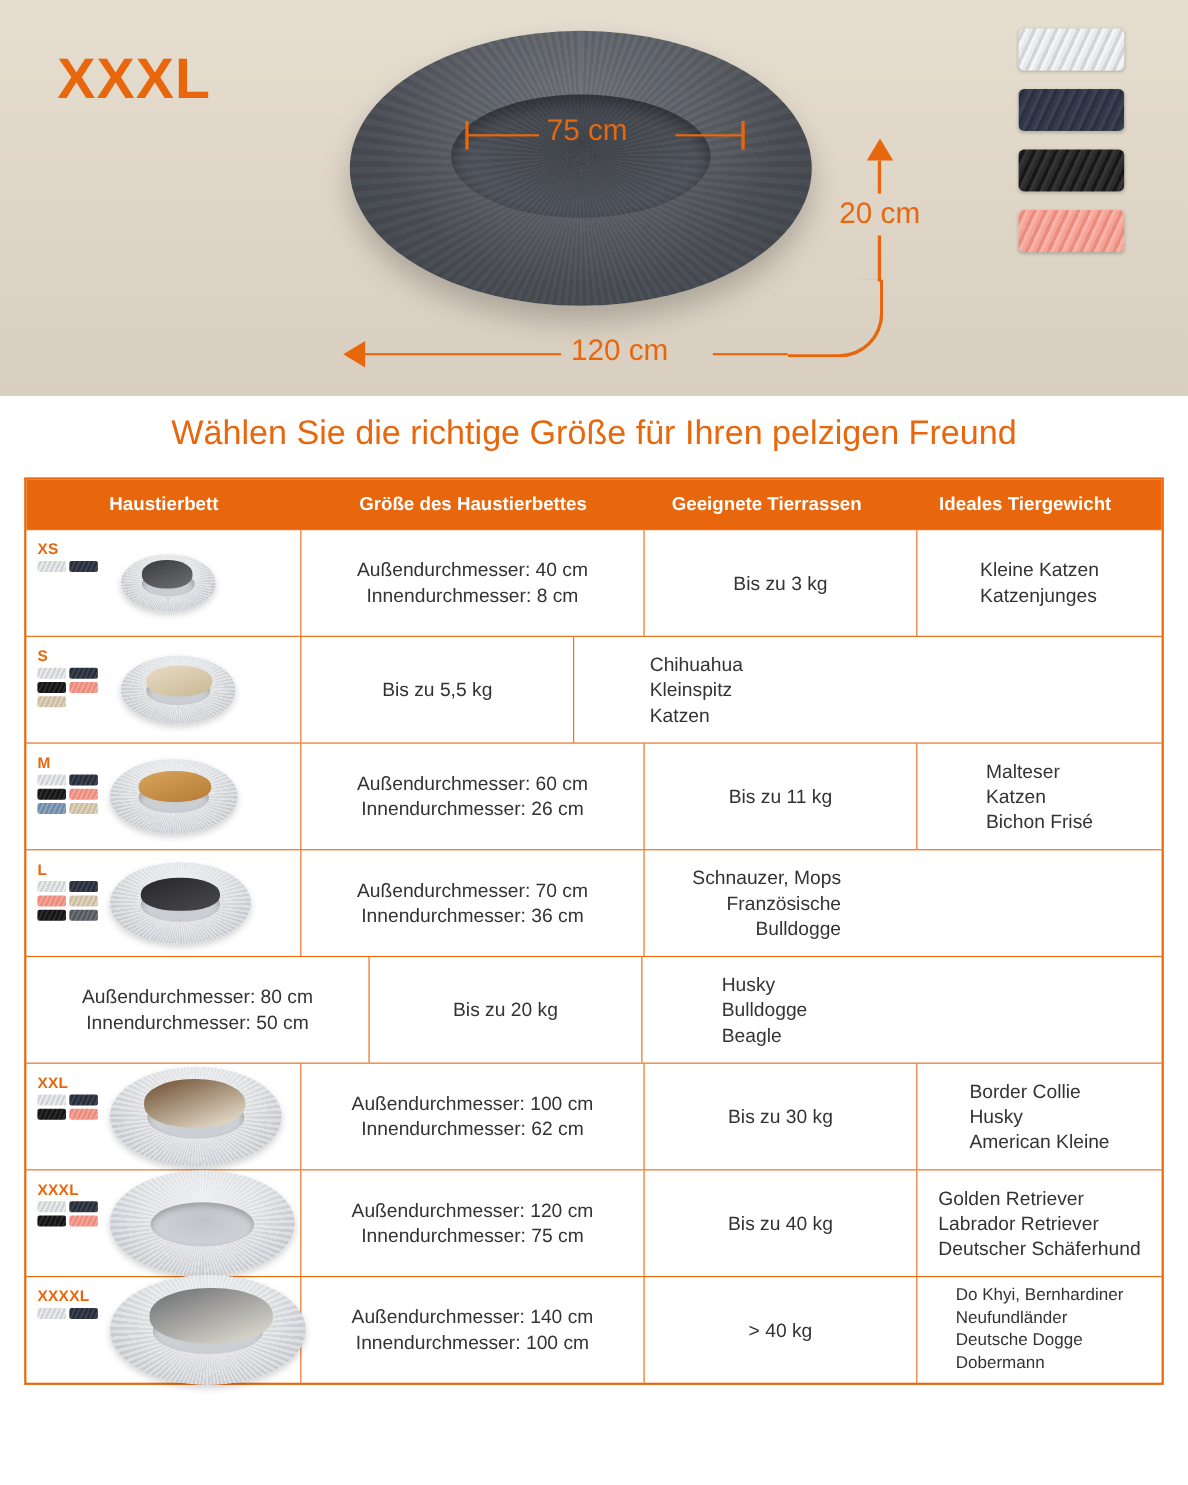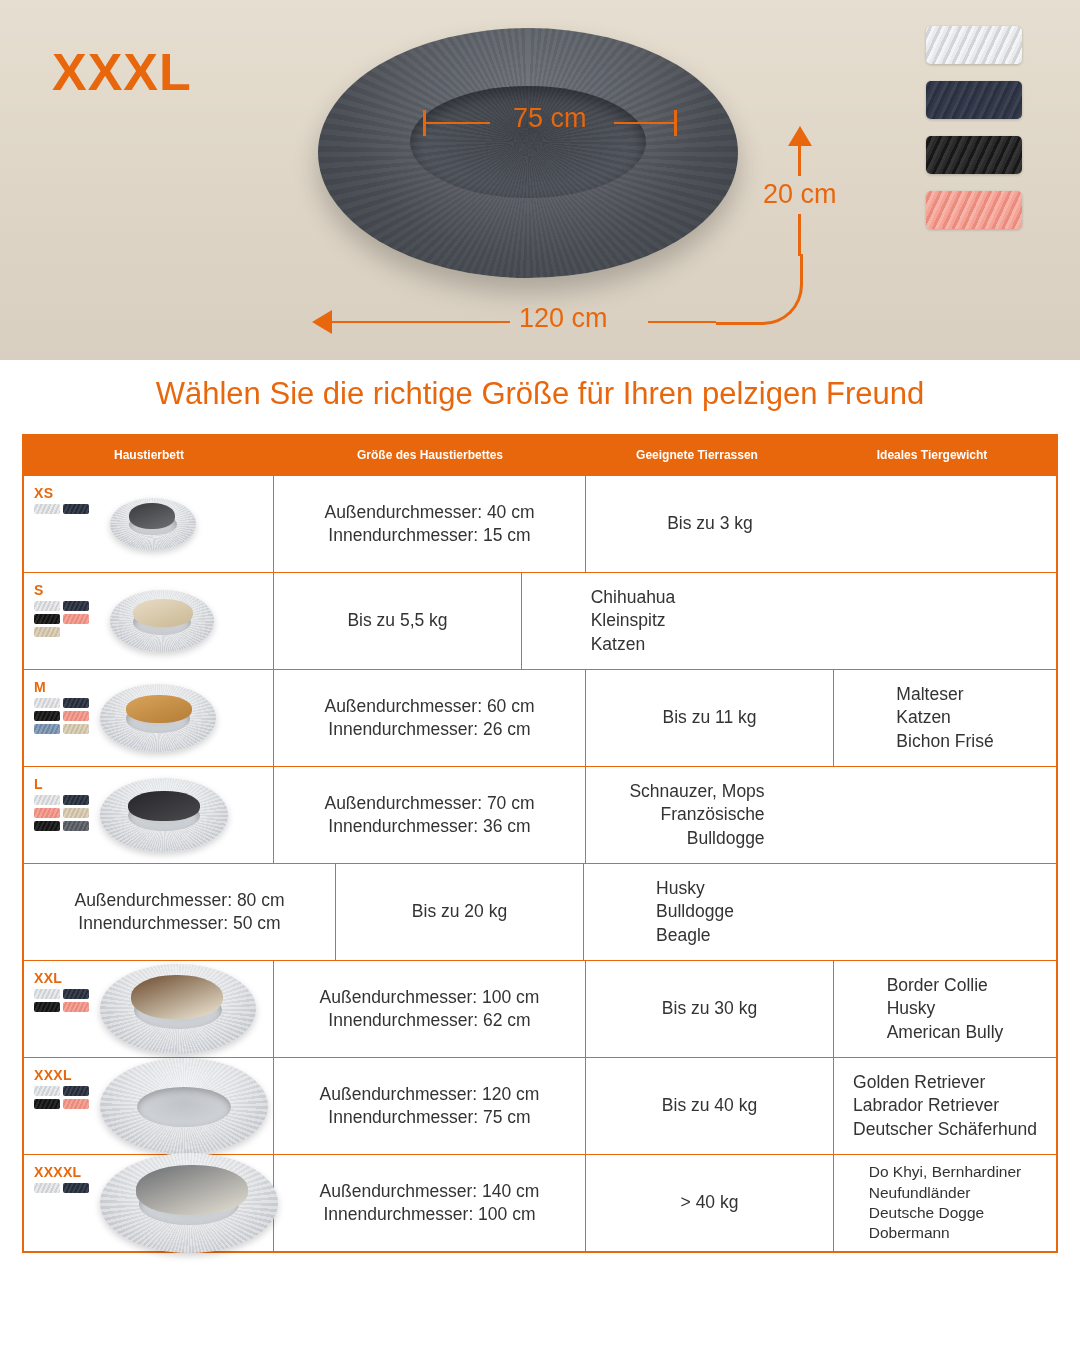--- a/index.html
+++ b/index.html
@@ -92,21 +92,21 @@
     mix-blend-mode: overlay;
   }
 
   
   .dim-label {
     position: absolute;
     color: #e8670c;
     font-size: 27px;
     white-space: nowrap;
   }
-  .dim-75 { left: 513px; top: 103px; text-align: right; }
+  .dim-75 { left: 497px; top: 103px; text-align: right; }
   .dim-20 { left: 763px; top: 179px; font-size: 27px; }
   .dim-120 { left: 519px; top: 303px; }
 
   .arrow-line {
     position: absolute;
     background: #e8670c;
   }
   
   .line-75 { left: 424px; top: 122px; width: 66px; height: 2px; }
   .line-75b { left: 614px; top: 122px; width: 62px; height: 2px; }
@@ -196,21 +196,21 @@
     box-sizing: border-box;
     background: #fff;
   }
   .thead {
     display: flex;
     background: #e8670c;
     color: #ffffff;
   }
   .thead .th {
     padding: 12px 6px;
-    font-size: 12px;
+    font-size: 17px;
     font-weight: bold;
     text-align: center;
     display: flex;
     align-items: center;
     justify-content: center;
     box-sizing: border-box;
     line-height: 1.25;
   }
   .col1 { width: 250px; }
   .col2 { width: 312px; }
@@ -372,24 +372,30 @@
             <div class="prod" style="left: 86px;">
               <div class="donut" style="width: 86px; height: 52px;">
                 <div class="hole"></div>
                 <div class="pet" style="width: 46px; height: 26px; left: 22%; top: 10%; background: linear-gradient(160deg, rgb(58, 58, 60), rgb(109, 111, 115)); position: absolute;"></div>
               </div>
             </div>
           </div>
           <div class="td col2">
             <div>
               <div>Außendurchmesser: 40 cm</div>
-              <div>Innendurchmesser: 15 cm</div>
+              <div>Innendurchmesser: 8 cm</div>
             </div>
           </div>
           <div class="td col3">Bis zu 3 kg</div>
+          <div class="td col4">
+            <div style="text-align: left;">
+              <div>Kleine Katzen</div>
+              <div>Katzenjunges</div>
+            </div>
+          </div>
         </div>
         <div class="trow">
           <div class="td col1 cell-product">
             <div class="size-tag">S</div>
             <div class="mini-swatches">
               <div class="mini m-lightgrey"></div>
               <div class="mini m-navy"></div>
               <div class="mini m-black"></div>
               <div class="mini m-pink"></div>
               <div class="mini m-beige"></div>
@@ -511,21 +517,21 @@
             <div>
               <div>Außendurchmesser: 100 cm</div>
               <div>Innendurchmesser: 62 cm</div>
             </div>
           </div>
           <div class="td col3">Bis zu 30 kg</div>
           <div class="td col4">
             <div style="text-align: left;">
               <div>Border Collie</div>
               <div>Husky</div>
-              <div>American Bully</div>
+              <div>American Kleine</div>
             </div>
           </div>
         </div>
         <div class="trow">
           <div class="td col1 cell-product">
             <div class="size-tag">XXXL</div>
             <div class="mini-swatches">
               <div class="mini m-lightgrey"></div>
               <div class="mini m-navy"></div>
               <div class="mini m-black"></div>

